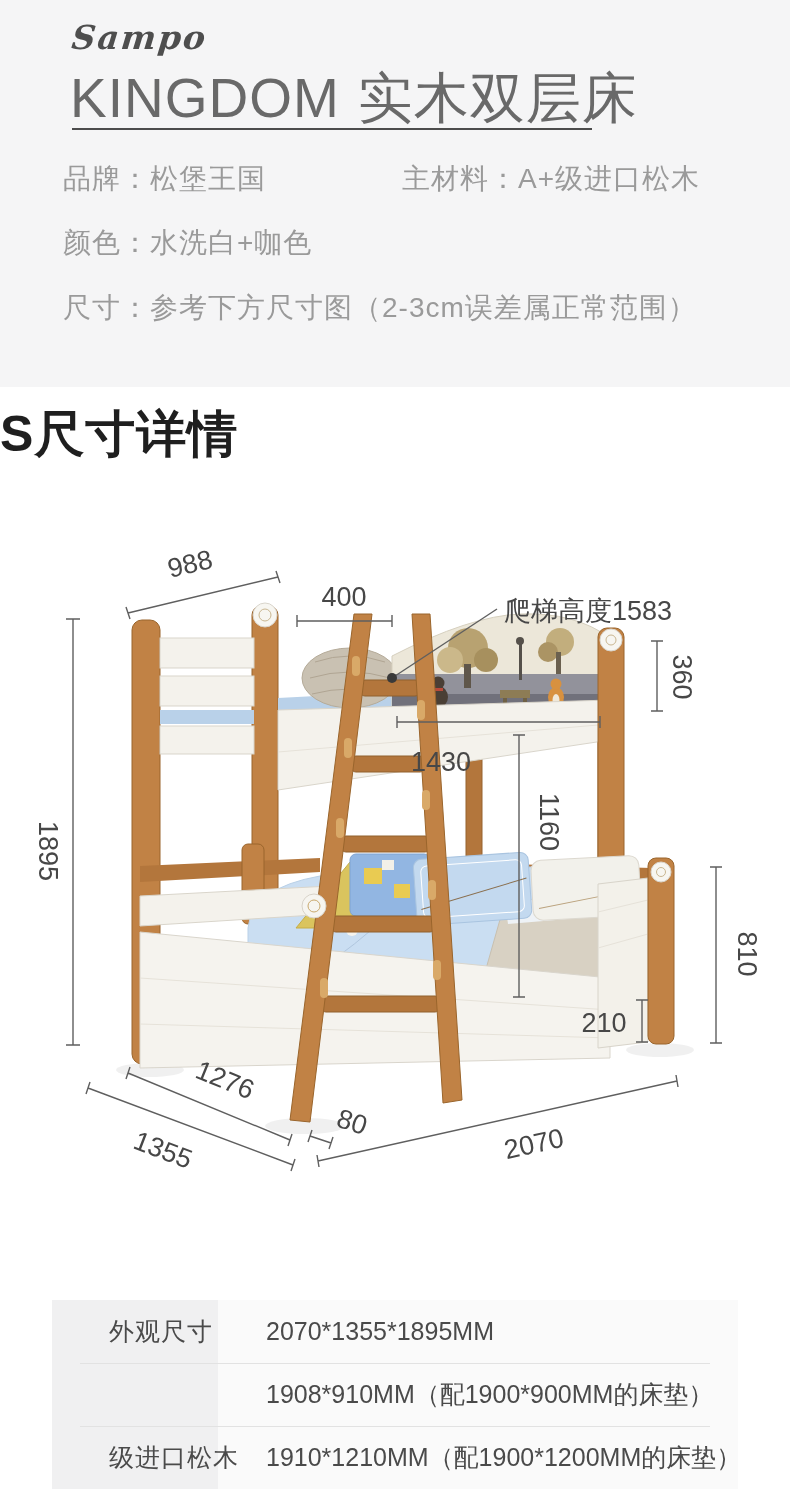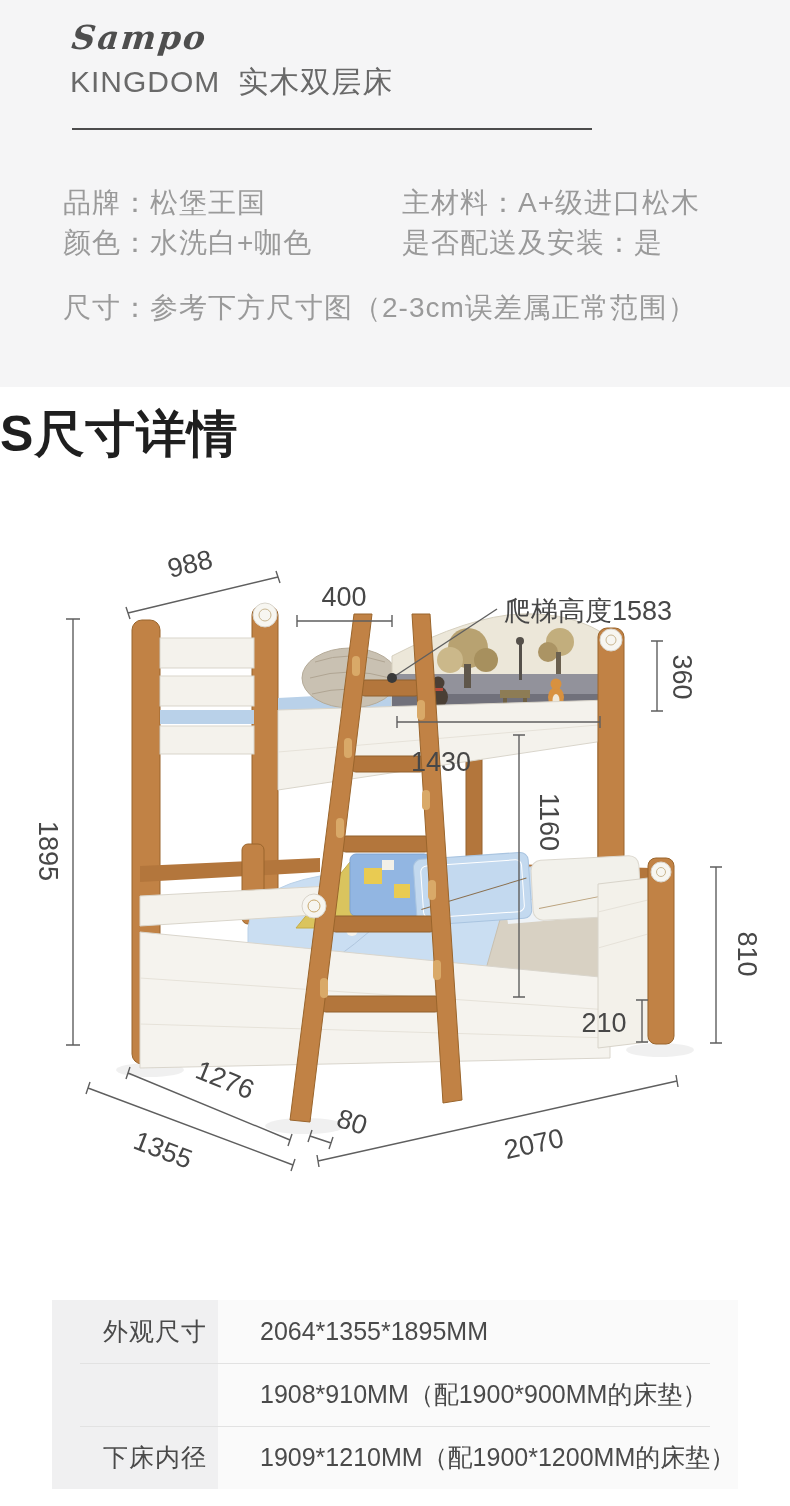--- a/index.html
+++ b/index.html
@@ -7,56 +7,55 @@
     width:790px;height:1506px;position:relative;background:#ffffff;
     font-family:"Liberation Sans", sans-serif;overflow:hidden;
   }
   
   .top-section{position:absolute;left:0;top:0;width:790px;height:387px;background:#f5f5f6;}
   .logo-script{
     position:absolute;left:72px;top:18px;font-family:"DejaVu Serif",serif;
     font-style:italic;font-weight:600;font-size:33px;color:#4e4e4e;letter-spacing:2px;
     transform:skewX(-6deg);
   }
-  .main-title{position:absolute;left:70px;top:62px;font-size:30px;color:#696969;letter-spacing:1px;white-space:nowrap;}
+  .main-title{position:absolute;left:70px;top:62px;font-size:55px;color:#696969;letter-spacing:1px;white-space:nowrap;}
   .main-title .cn{margin-left:18px;}
   .title-underline{position:absolute;left:72px;top:128px;width:520px;height:2px;background:#4c4c4c;}
   .spec{position:absolute;font-size:28px;color:#9a9a9a;letter-spacing:1px;white-space:nowrap;}
-  .spec.r1{top:160px;margin-top:24px;} .spec.r2{top:224px;} .spec.r3{top:289px;}
+  .spec.r1{top:160px;} .spec.r2{top:224px;} .spec.r3{top:289px;}
   .spec.c1{left:63px;} .spec.c2{left:402px;}
   
   .size-title{
     position:absolute;left:0;top:401px;width:790px;
     font-size:50px;font-weight:bold;color:#1f1f1f;letter-spacing:1px;
   }
   
   svg.diagram{position:absolute;left:0;top:0;pointer-events:none;}
   .dim-label{font-family:"Liberation Sans",sans-serif;font-size:27px;fill:#474747;}
   .dim-line{stroke:#5f5f5f;stroke-width:1.4;fill:none;}
   
   .size-table{position:absolute;left:52px;top:1300px;width:686px;height:189px;background:#fafafa;}
   .size-table .label-col{position:absolute;left:0;top:0;width:166px;height:189px;background:#f0f0f1;}
   .size-table .sep{position:absolute;left:28px;width:630px;height:1px;background:#e2e2e2;}
   .size-table .sep.s1{top:63px;} .size-table .sep.s2{top:126px;}
-  .trow{position:absolute;left:8px;width:686px;height:63px;}
+  .trow{position:absolute;left:14px;width:686px;height:63px;}
   .trow.t1{top:0;} .trow.t2{top:63px;} .trow.t3{top:126px;}
   .trow .tl{position:absolute;left:43px;top:0;line-height:63px;font-size:25px;color:#4a4a4a;letter-spacing:1px;}
   .trow .tv{position:absolute;left:200px;top:0;line-height:63px;font-size:25px;color:#4a4a4a;}
 </style>
 </head>
 <body>
 
 <div class="top-section">
   <div class="logo-script">Sampo</div>
   <div class="main-title"><span>KINGDOM</span><span class="cn">实木双层床</span></div>
   <div class="title-underline"></div>
   <div class="spec r1 c1">品牌：松堡王国</div>
   <div class="spec r1 c2">主材料：A+级进口松木</div>
   <div class="spec r2 c1">颜色：水洗白+咖色</div>
-  <div class="spec r2 c2">是否配送及安装：是</div>
   <div class="spec r3 c1">尺寸：参考下方尺寸图（2-3cm误差属正常范围）</div>
 </div>
 
 <div class="size-title">S尺寸详情</div>
 
 <svg class="diagram" width="790" height="1506" viewBox="0 0 790 1506">
   <defs>
     <clipPath id="hbclip">
       <path d="M392,712 L392,656 Q470,616 520,614 Q575,612 610,638 L610,712 Z"></path>
     </clipPath>
@@ -215,24 +214,24 @@
 
     <path class="dim-line" d="M318,1161 L677,1081 M317,1155 L319,1167 M676,1075 L678,1087"></path>
     <text class="dim-label" x="534" y="1144" text-anchor="middle" dominant-baseline="central" transform="rotate(-12.5 534 1144)">2070</text>
   </g>
 </svg>
 
 <div class="size-table">
   <div class="label-col"></div>
   <div class="trow t1">
     <span class="tl">外观尺寸</span>
-    <span class="tv">2064*1355*1895MM</span>
+    <span class="tv">2070*1355*1895MM</span>
   </div>
   <div class="sep s1"></div>
   <div class="trow t2">
     <span class="tv">1908*910MM（配1900*900MM的床垫）</span>
   </div>
   <div class="sep s2"></div>
   <div class="trow t3">
-    <span class="tl">下床内径</span>
-    <span class="tv">1909*1210MM（配1900*1200MM的床垫）</span>
+    <span class="tl">级进口松木</span>
+    <span class="tv">1910*1210MM（配1900*1200MM的床垫）</span>
   </div>
 </div>
 
 </body></html>

